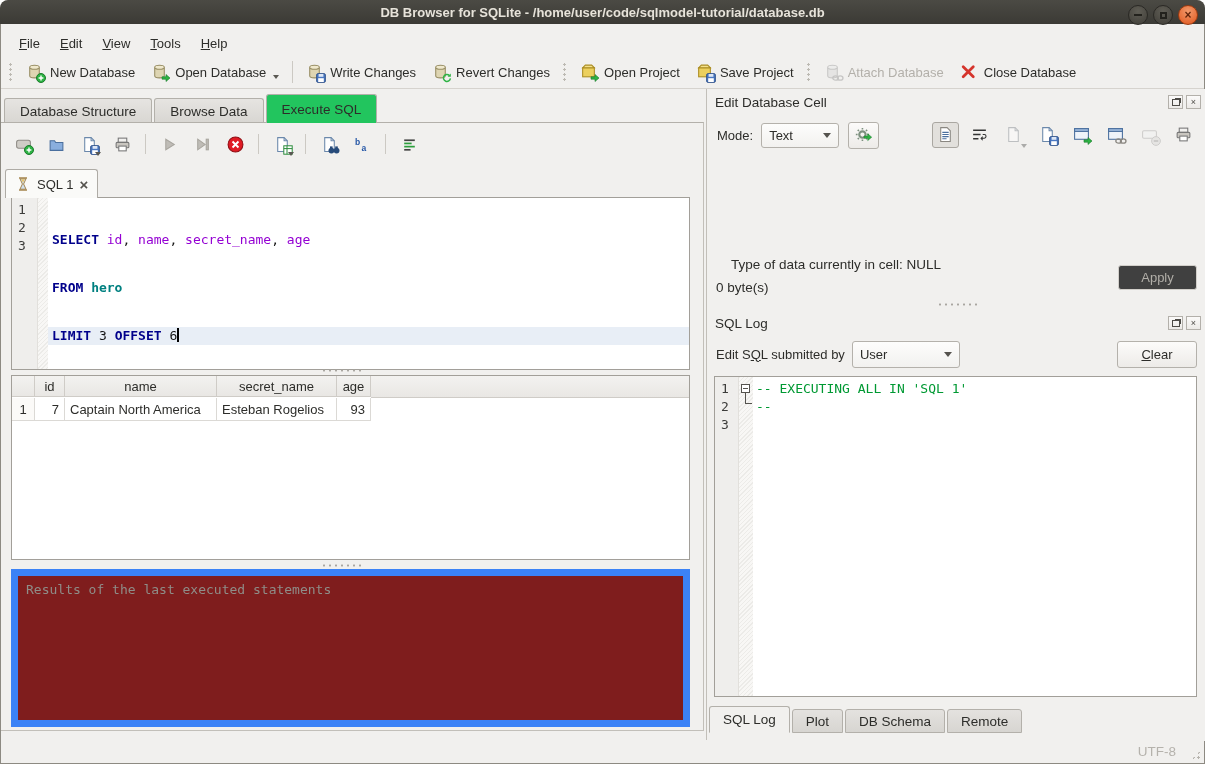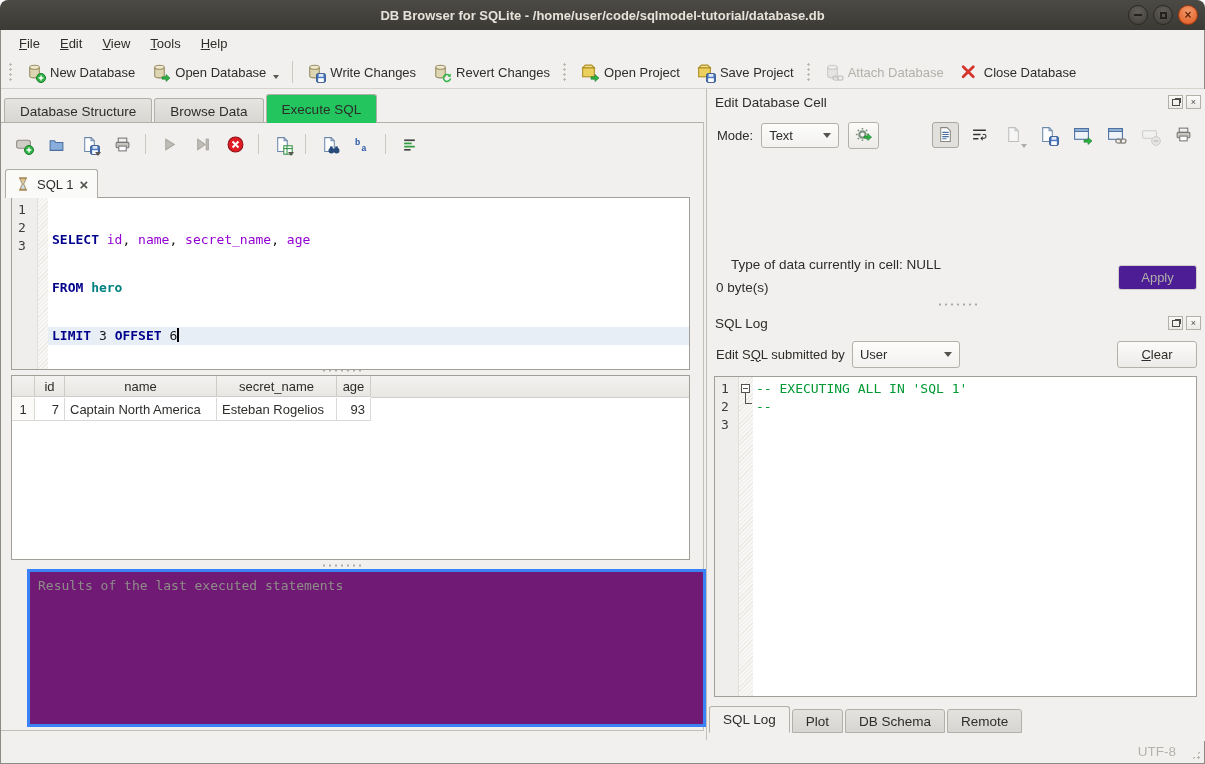--- a/index.html
+++ b/index.html
@@ -2,21 +2,21 @@
 <html><head>
 <meta charset="utf-8">
 <style>
   html,body{margin:0;padding:0;}
   body{width:1205px;height:764px;position:relative;overflow:hidden;
        font-family:"Liberation Sans",sans-serif;font-size:13px;color:#2d2d2a;
        background:#fff;}
   .win{position:absolute;inset:0;background:#f1f0ee;border-radius:8px 8px 0 0;overflow:hidden;
        box-shadow:inset 0 0 0 1px #8d8a82;}
   
-  .titlebar{position:absolute;top:0;left:0;right:0;height:30px;
+  .titlebar{position:absolute;top:0;left:0;right:0;height:24px;
             background:linear-gradient(#4b4a44,#3b3a35);border-radius:8px 8px 0 0;
             display:flex;align-items:center;justify-content:center;}
   .title-text{color:#e7e3da;font-weight:bold;font-size:13px;}
   .winbtns{position:absolute;right:7px;top:5px;display:flex;gap:5px;}
   .winbtn{width:20px;height:20px;border-radius:50%;display:flex;align-items:center;justify-content:center;box-sizing:border-box;}
   .winbtn.mm{background:radial-gradient(circle at 50% 30%,#5f5d55,#403e38);border:1px solid #2a2925;color:#14130f;}
   .winbtn.mm .dash{width:8px;height:2px;background:#23221d;}
   .winbtn.mm .sq{width:7px;height:7px;border:2px solid #23221d;box-sizing:border-box;}
   .winbtn.cl{background:radial-gradient(circle at 50% 30%,#f29a6c,#e0561c);border:1px solid #9c3a10;color:#64260c;font-weight:bold;font-size:12px;line-height:1;}
   
@@ -76,37 +76,37 @@
         border:1px solid #a29f99;box-sizing:border-box;overflow:hidden;}
   .grow{display:flex;}
   .hcell{background:linear-gradient(#f3f2f0,#e9e7e4);border-right:1px solid #cfccc7;border-bottom:1px solid #cfccc7;
          height:21px;line-height:21px;text-align:center;box-sizing:border-box;}
   .dcell{border-right:1px solid #dbd9d5;border-bottom:1px solid #dbd9d5;height:23px;line-height:23px;
          box-sizing:border-box;padding:0 5px;white-space:nowrap;overflow:hidden;}
   .rnum{background:#fbfaf8;text-align:center;padding:0;}
   .num{text-align:right;}
   .hfill{flex:1;background:linear-gradient(#f3f2f0,#e9e7e4);border-bottom:1px solid #cfccc7;height:21px;}
   
-  .msg{position:absolute;left:10px;top:446px;width:679px;height:158px;background:#701a75;border:3px solid #3b82f6;
-       box-sizing:border-box;padding:6px 8px;font-family:"DejaVu Sans Mono",monospace;font-size:13px;color:#8f8d88;margin-left:16px;}
+  .msg{position:absolute;left:10px;top:446px;width:679px;height:158px;background:#7f1d1d;border:7px solid #3b82f6;
+       box-sizing:border-box;padding:6px 8px;font-family:"DejaVu Sans Mono",monospace;font-size:13px;color:#8f8d88;}
   
   .right{position:absolute;left:706px;top:89px;width:498px;height:652px;border-left:1px solid #c2bfb9;background:#f1f0ee;}
   .dock-title{position:absolute;left:0;right:4px;height:20px;display:flex;align-items:center;}
   .dock-title .t{margin-left:8px;font-size:13.5px;}
   .dock-btns{margin-left:auto;display:flex;gap:3px;}
   .dock-btn{width:15px;height:14px;border:1px solid #b3b0aa;background:linear-gradient(#fbfaf9,#eceae7);
             display:flex;align-items:center;justify-content:center;font-size:9px;color:#4d4b46;box-sizing:border-box;}
   .dock-btn .rsq{width:6px;height:5px;border:1px solid #4d4b46;box-shadow:2px -2px 0 -1px #4d4b46;}
   .ctl-row{position:absolute;left:0;right:0;display:flex;align-items:center;}
   .combo{display:flex;align-items:center;background:linear-gradient(#fdfdfc,#f2f1ef);border:1px solid #b4b1ab;
          border-radius:3px;padding:0 7px;box-sizing:border-box;justify-content:space-between;}
   .combo .arr{width:0;height:0;border-left:4px solid transparent;border-right:4px solid transparent;border-top:5px solid #55534e;margin-left:8px;}
   .btn{background:linear-gradient(#fcfbfa,#edebe8);border:1px solid #b4b1ab;border-radius:3px;
        display:flex;align-items:center;justify-content:center;box-sizing:border-box;}
-  .btn.disabled{color:#b1aea8;background:#4c1d95;border-color:#d2cfca;}
+  .btn.disabled{color:#b1aea8;background:#404040;border-color:#d2cfca;}
   .ibtn{width:27px;height:26px;display:flex;align-items:center;justify-content:center;position:relative;}
   .ibtn.pressed{background:#e2e0dc;border:1px solid #aaa7a1;border-radius:3px;box-sizing:border-box;}
   .ibtn.disabled{opacity:.45;filter:grayscale(.8);}
   .cellbox{position:absolute;left:7px;top:79px;width:479px;height:77px;background:#fff;border:1px solid #a29f99;
            box-sizing:border-box;display:flex;}
   .cellgut{width:53px;background:#eeebe7;padding:3px 0 0 7px;box-sizing:border-box;}
   .txt{position:absolute;font-size:13.5px;}
   
   .logbox{position:absolute;left:7px;top:287px;width:483px;height:321px;background:#fff;border:1px solid #a29f99;
           box-sizing:border-box;display:flex;font-family:"DejaVu Sans Mono",monospace;font-size:13px;}

